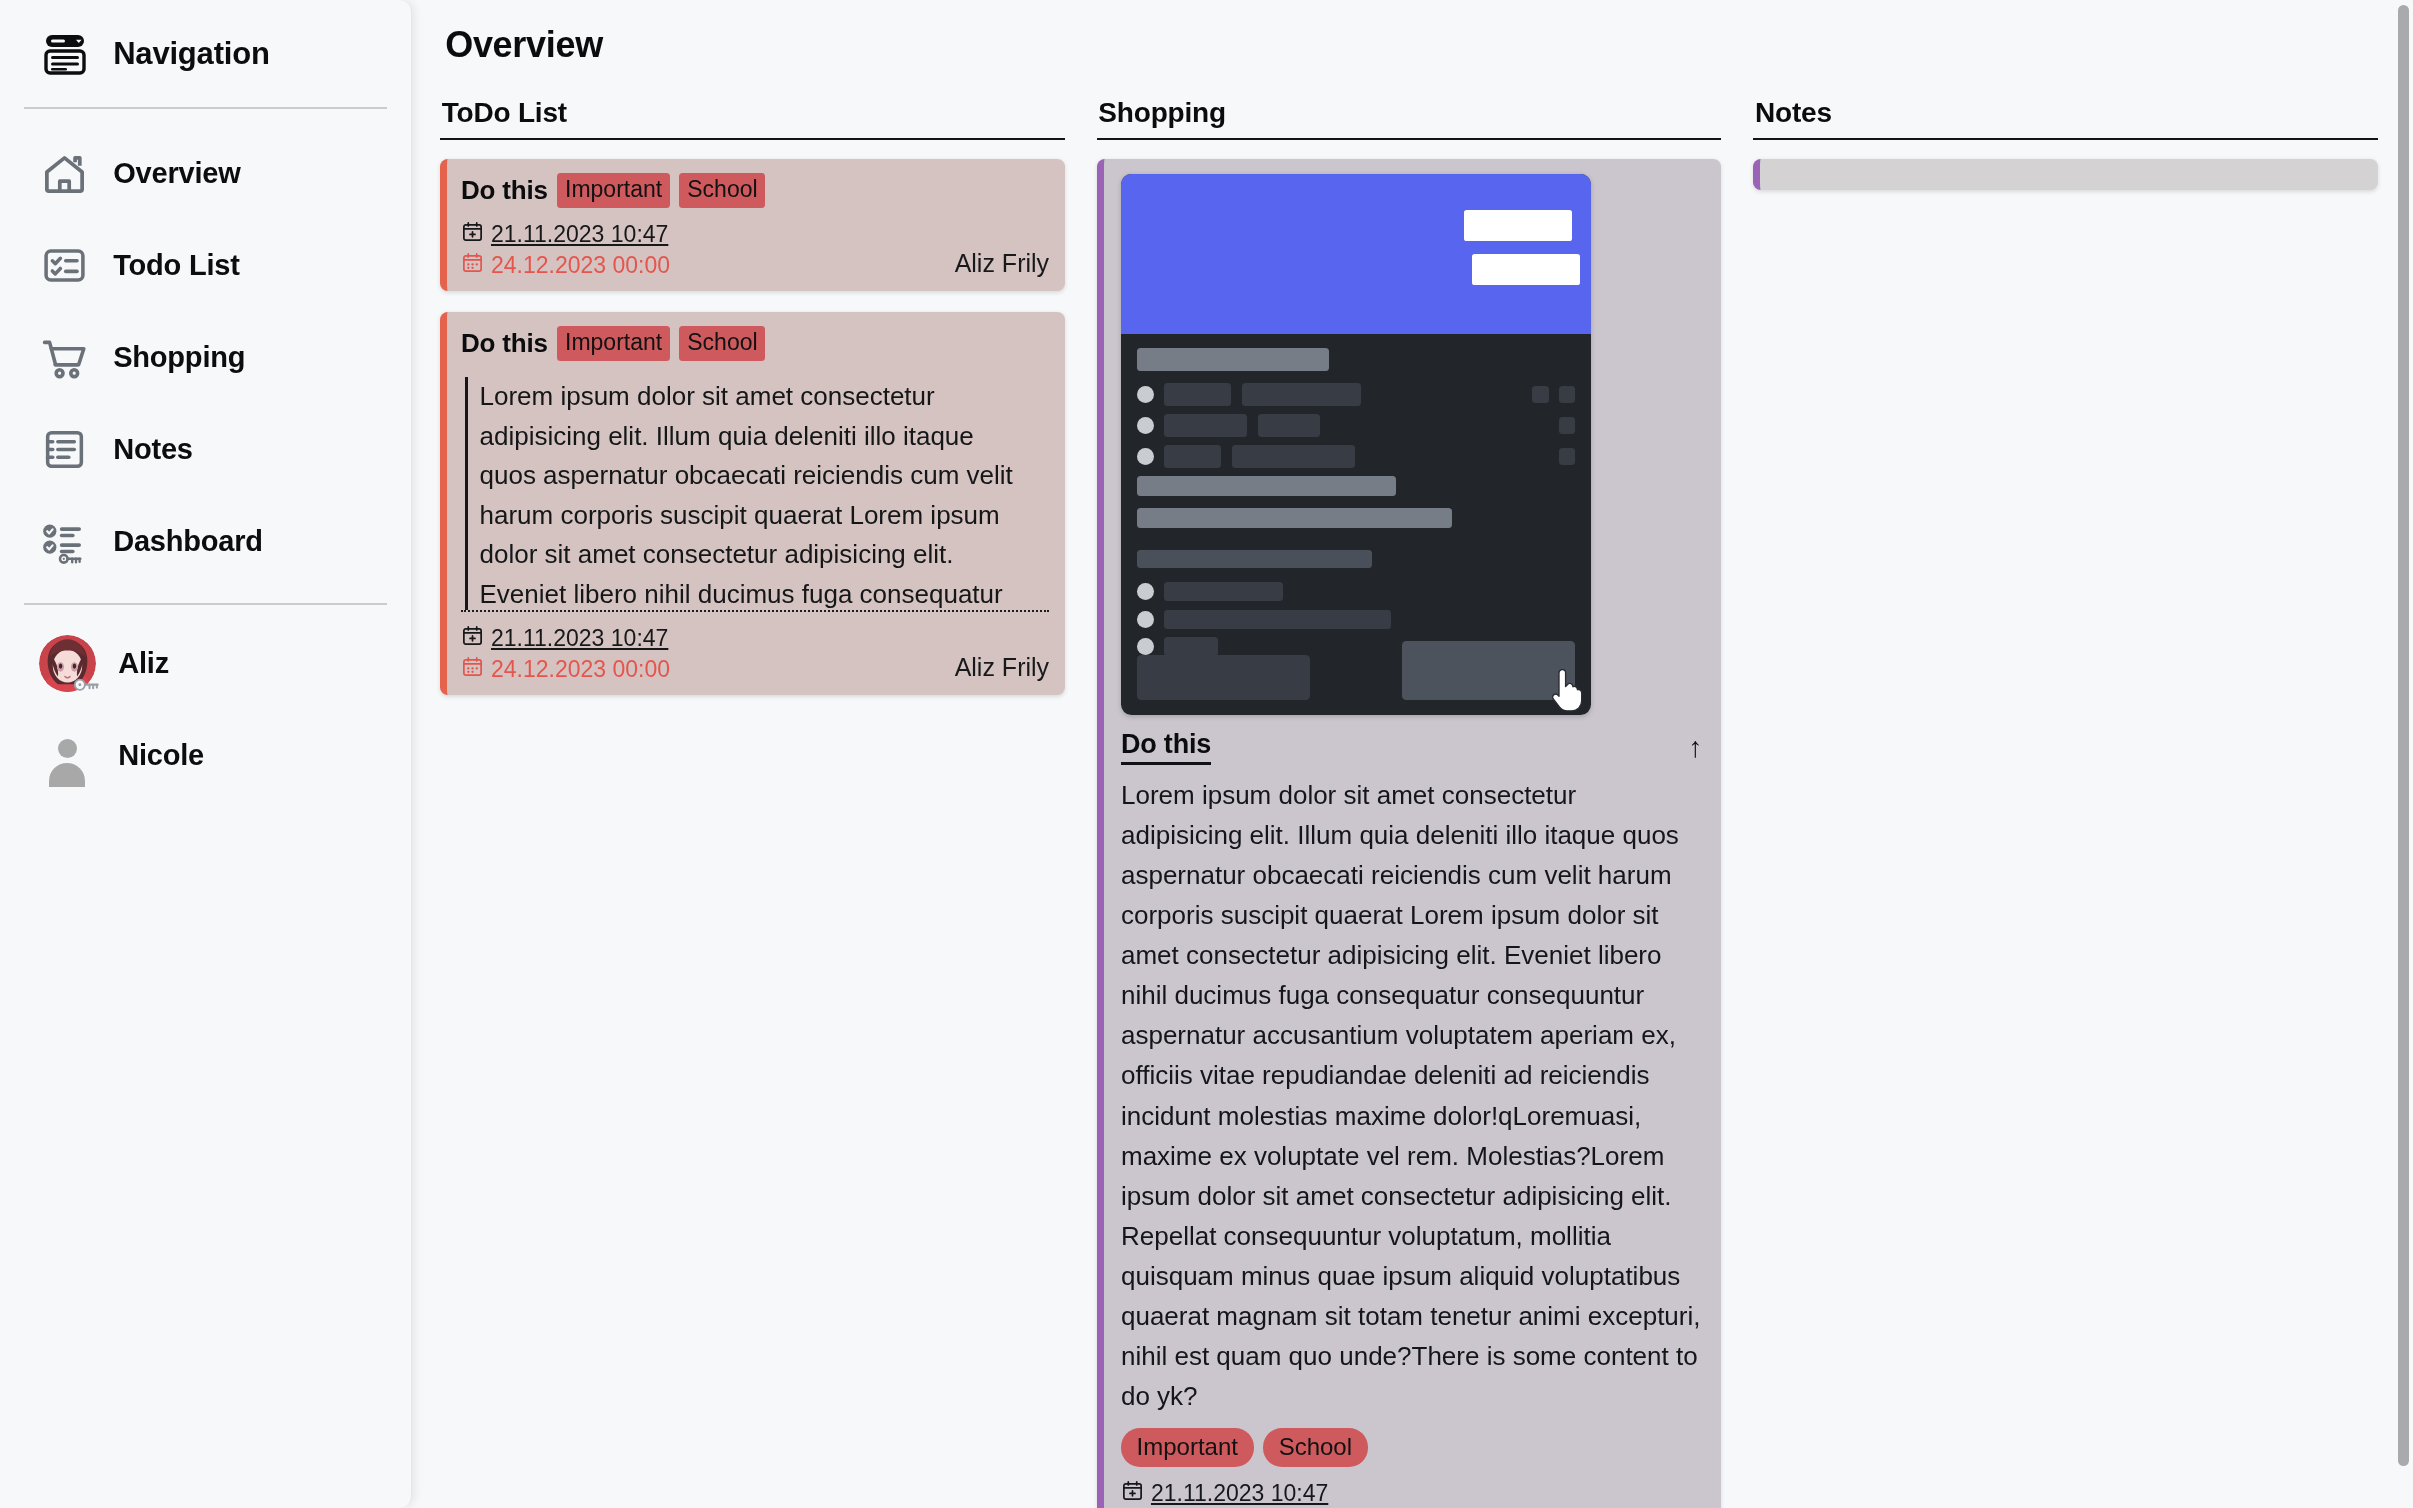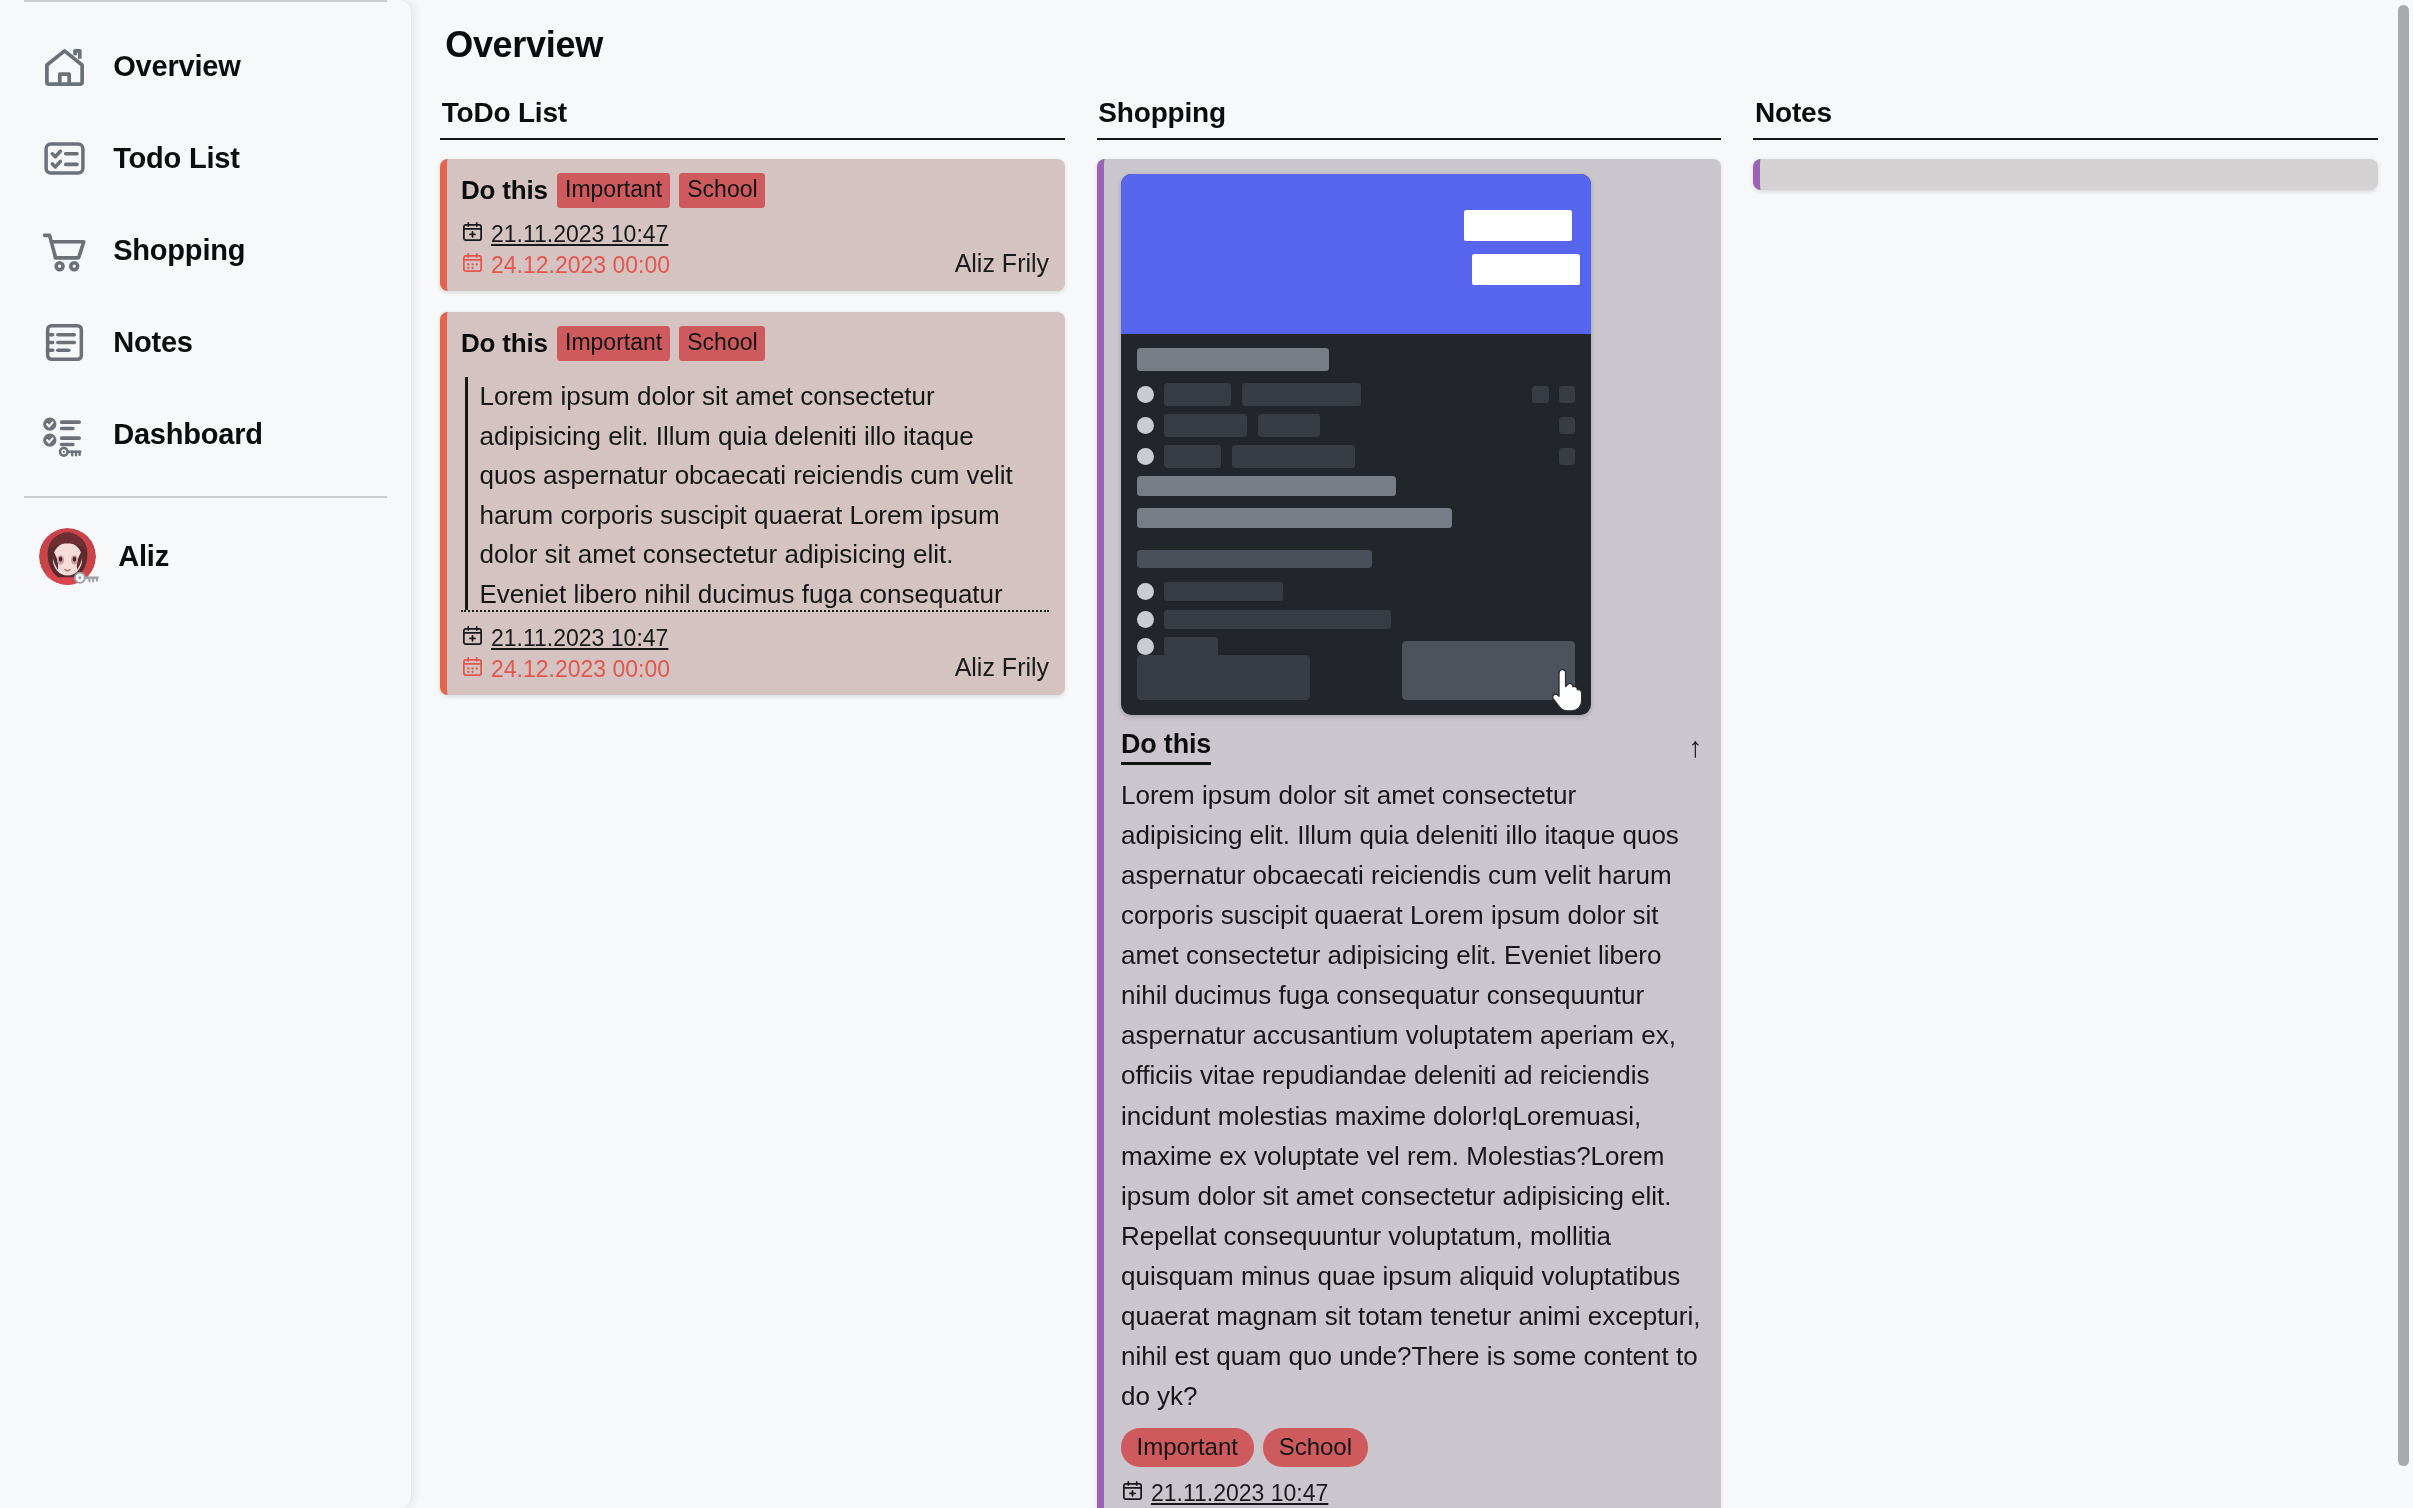--- a/index.html
+++ b/index.html
@@ -347,20 +347,34 @@
     border-radius: 6px;
   }
 </style>
 </head>
 <body>
 
 <div id="app">
 
   <aside id="sidebar">
 
+    <div class="nav-brand">
+      <span class="nav-icon">
+        <svg width="48" height="48" viewBox="0 0 24 24" fill="none">
+          <rect x="2.5" y="2.5" width="19" height="6" rx="3" fill="#0c0d0e"></rect>
+          <rect x="5" y="4.8" width="7" height="1.5" rx="0.75" fill="#f7f8fa"></rect>
+          <path d="M17.5 4.9l1.4 1.6 1.4-1.6z" fill="#f7f8fa"></path>
+          <rect x="2.5" y="10.5" width="19" height="11" rx="2" stroke="#0c0d0e" stroke-width="1.7"></rect>
+          <rect x="5" y="13" width="14" height="1.5" rx="0.75" fill="#0c0d0e"></rect>
+          <rect x="5" y="16.2" width="14" height="1.5" rx="0.75" fill="#0c0d0e"></rect>
+          <rect x="5" y="19" width="8" height="1.3" rx="0.65" fill="#0c0d0e"></rect>
+        </svg>
+      </span>
+      <span class="brand-text">Navigation</span>
+    </div>
 
     <div class="sb-divider"></div>
 
     <nav class="nav-list">
 
       <div class="nav-item">
         <span class="nav-icon">
           <svg width="47" height="47" viewBox="0 0 24 24" fill="none" stroke="#6b7178" stroke-width="1.9" stroke-linejoin="round">
             <path d="M3 11.2L12 4l9 7.2V20a1 1 0 0 1-1 1H4a1 1 0 0 1-1-1z"></path>
             <path d="M9.6 21v-5.1h4.8V21"></path>
@@ -466,20 +480,26 @@
               <circle cx="6.5" cy="13" r="4.2" fill="#f7f8fa" stroke="#9aa0a7" stroke-width="1.5"></circle>
               <circle cx="6.5" cy="13" r="1.2" fill="#9aa0a7"></circle>
               <path d="M10.7 13h10.5" stroke="#9aa0a7" stroke-width="1.9" stroke-linecap="round"></path>
               <path d="M14.5 13v3M17.5 13v3M20.6 13v2.4" stroke="#9aa0a7" stroke-width="1.7" stroke-linecap="round"></path>
             </svg>
           </span>
         </span>
         <span class="user-label">Aliz</span>
       </div>
 
+      <div class="user-item">
+        <span class="avatar">
+          <span class="avatar-generic"></span>
+        </span>
+        <span class="user-label">Nicole</span>
+      </div>
 
 
     </div>
   </aside>
 
   <main id="main">
 
     <h1 id="page-title">Overview</h1>
 
     <div id="columns">

